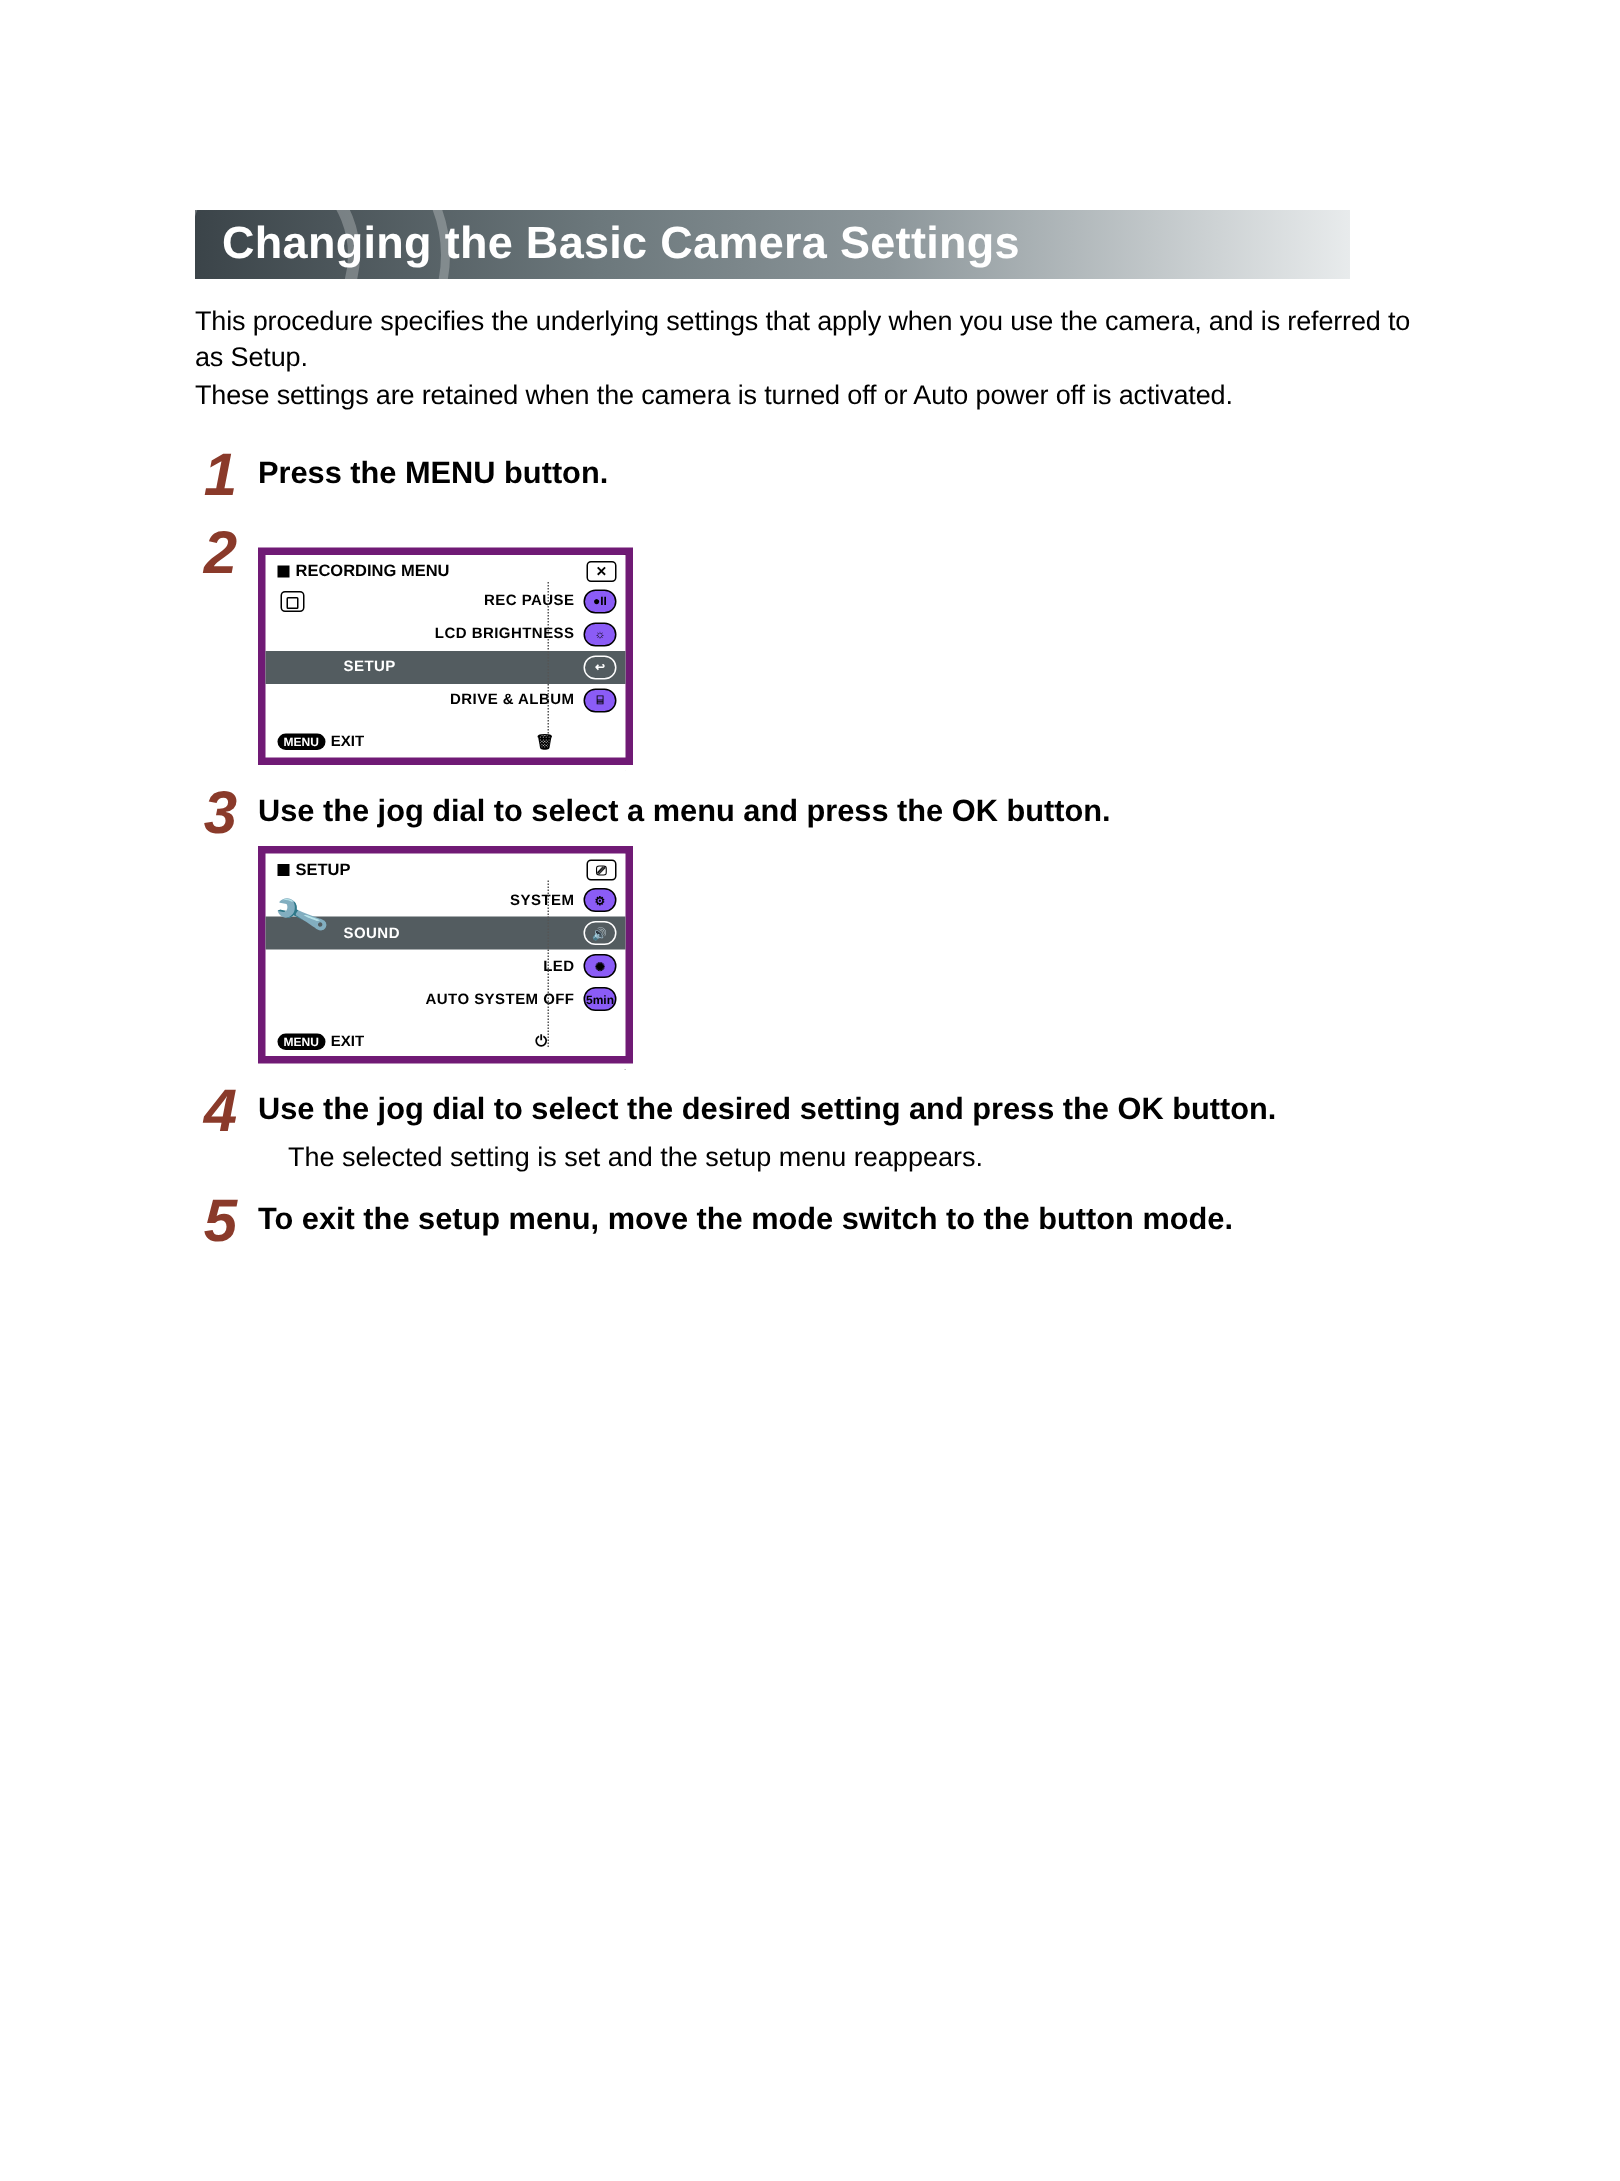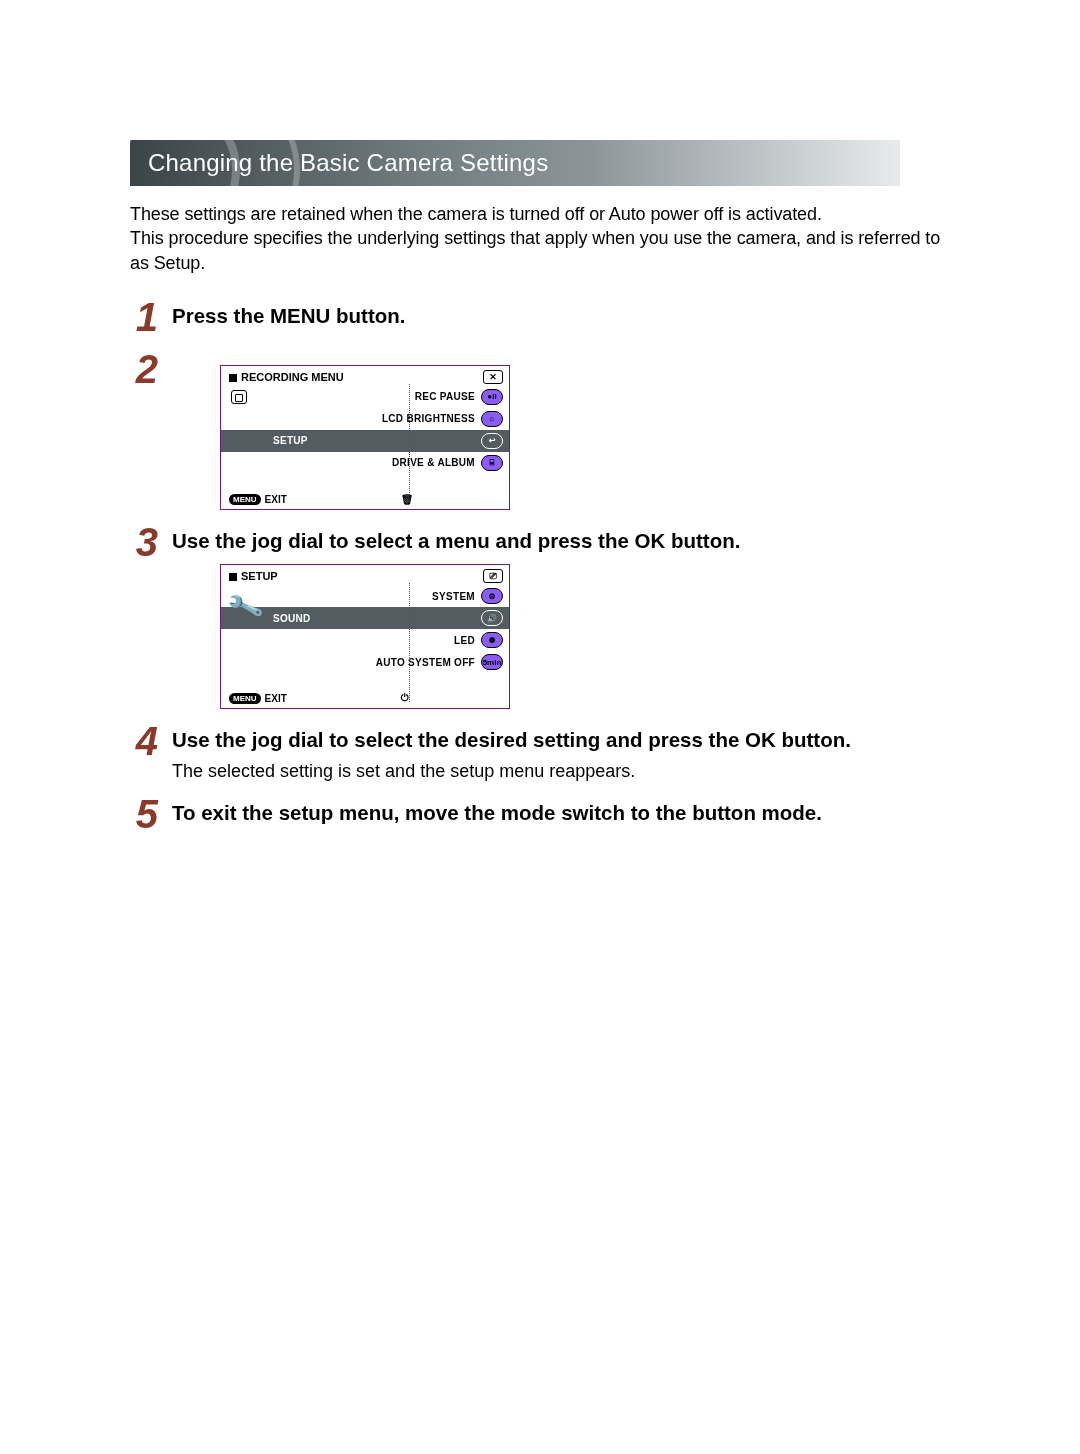--- a/index.html
+++ b/index.html
@@ -31,22 +31,22 @@
     width: 140px; height: 140px;
     border: 8px solid rgba(255,255,255,.25);
     border-radius: 50%;
   }
   .title-banner .arc2 {
     left: -10px; top: -60px; width: 180px; height: 180px;
     border-width: 6px;
   }
   .title-text {
     color: #fff;
-    font-size: 24px;
-    font-weight: normal;
+    font-size: 30px;
+    font-weight: bold;
     position: relative;
     z-index: 2;
     letter-spacing: .2px;
   }
 
   .intro p {
     font-size: 18px;
     line-height: 1.35;
     letter-spacing: -.1px;
   }
@@ -63,34 +63,33 @@
     width: 28px;
     flex-shrink: 0;
     text-align: right;
   }
   .step-body { flex: 1; padding-top: 6px; }
   .step-head {
     font-weight: bold;
     font-size: 20.5px;
     line-height: 1.28;
   }
-  .step-note { font-size: 18px; margin-top: 8px; }
+  .step-note { font-size: 18px; margin-top: 8px; margin-left: 20px; }
   .step-row { display: flex; gap: 18px; align-items: flex-start; margin-top: 10px; }
   .side-note { font-size: 18px; padding-top: 2px; }
 
   
   .lcd {
-    width: 290px;
+    width: 250px;
     height: 145px;
-    border: 1px solid #701a75;
+    border: 5px solid #701a75;
     background: #fff;
     position: relative;
     font-family: Arial, Helvetica, sans-serif;
     flex-shrink: 0;
-    margin-left: 48px;
   }
   .lcd-header {
     display: flex; justify-content: space-between; align-items: center;
     padding: 4px 6px 2px 8px;
     font-size: 11px; font-weight: bold;
   }
   .lcd-header .sq { width: 8px; height: 8px; background:#000; display:inline-block; margin-right:4px; vertical-align:middle;}
   .lcd-corner-icon {
     width: 20px; height: 14px; border:1px solid #000; border-radius:3px;
     font-size:9px; display:flex; align-items:center; justify-content:center;
@@ -147,22 +146,22 @@
 </head>
 <body>
 
 <div class="title-banner">
   <div class="arc"></div>
   <div class="arc arc2"></div>
   <span class="title-text">Changing the Basic Camera Settings</span>
 </div>
 
 <div class="intro">
+  <p>This procedure specifies the underlying settings that apply when you use the camera, and is referred to as Setup.</p>
   <p>These settings are retained when the camera is turned off or Auto power off is activated.</p>
-  <p>This procedure specifies the underlying settings that apply when you use the camera, and is referred to as Setup.</p>
 </div>
 
 <div class="steps">
 
   <div class="step">
     <div class="step-num">1</div>
     <div class="step-body">
       <div class="step-head">Press the MENU button.</div>
     </div>
   </div>

